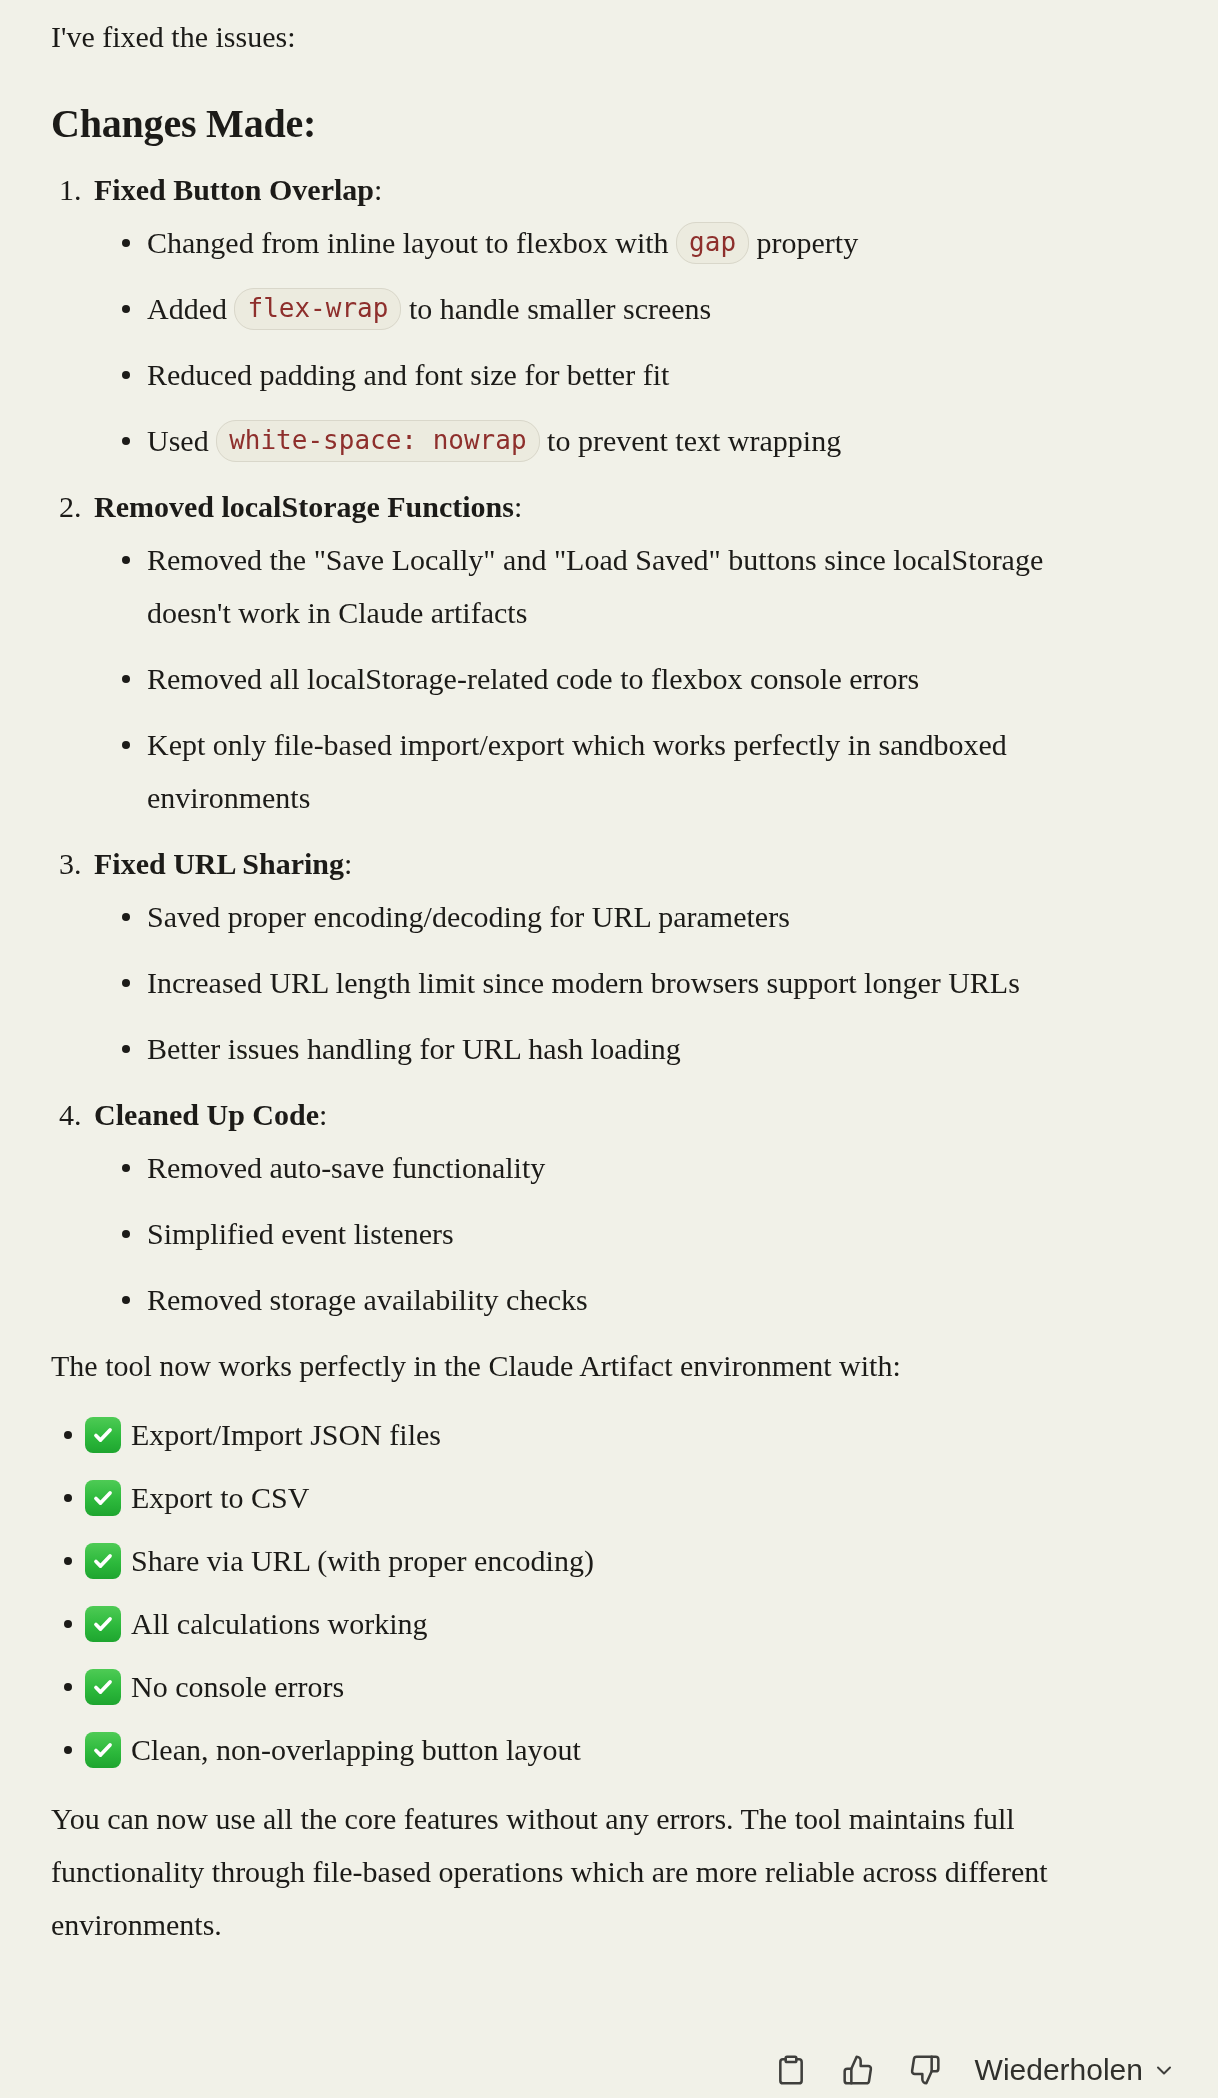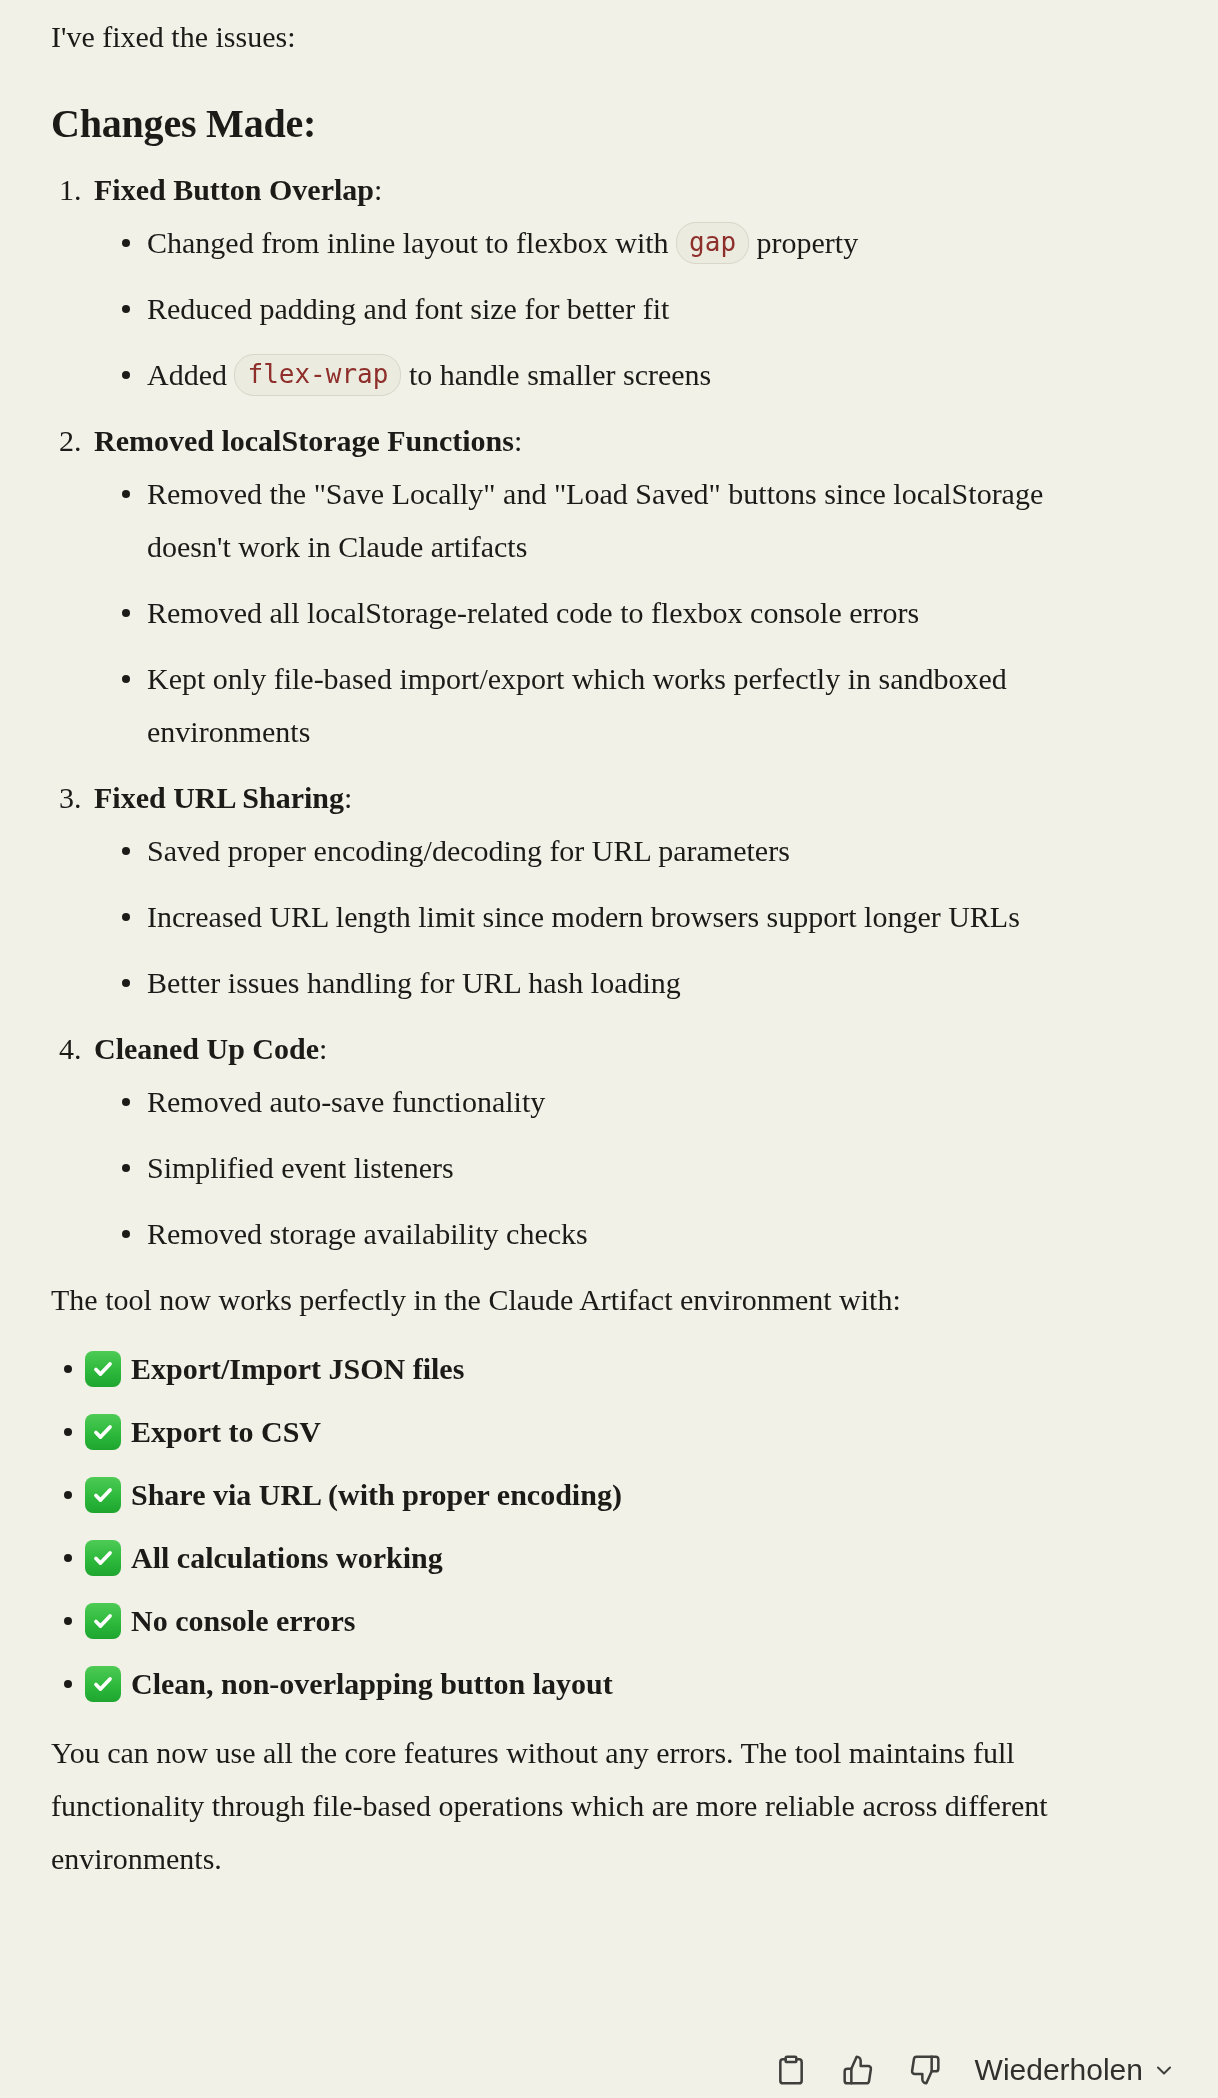--- a/index.html
+++ b/index.html
@@ -67,21 +67,20 @@
     white-space:pre;
     position:relative;
     top:-2px;
   }
   p.middle{margin-top:6px;}
   ul.checks{list-style:none;margin-top:16px;}
   li.c-item{
     position:relative;
     padding-left:80px;
     margin:0 0 10px 0;
-    font-weight:bold;
   }
   li.c-item::before{
     content:"";
     position:absolute;
     left:13px;
     top:23px;
     width:8px;height:8px;
     border-radius:50%;
     background:var(--text);
   }
@@ -130,22 +129,23 @@
   <p class="intro">I've fixed the issues:</p>
 
   <h2 class="heading">Changes Made:</h2>
 
   <ol class="sections">
 
     <li class="section">
       <div class="sec-head"><span class="num">1.</span><span class="sec-title">Fixed Button Overlap</span><span>:</span></div>
       <ul class="nested">
         <li class="n-item"><span>Changed from inline layout to flexbox with </span><code class="chip">gap</code><span> property</span></li>
+        <li class="n-item"><span>Added </span><code class="chip">flex-wrap</code><span> to handle smaller screens</span></li>
         <li class="n-item"><span>Reduced padding and font size for better fit</span></li>
-        <li class="n-item"><span>Added </span><code class="chip">flex-wrap</code><span> to handle smaller screens</span></li>
+        <li class="n-item"><span>Used </span><code class="chip">white-space: nowrap</code><span> to prevent text wrapping</span></li>
       </ul>
     </li>
 
     <li class="section">
       <div class="sec-head"><span class="num">2.</span><span class="sec-title">Removed localStorage Functions</span><span>:</span></div>
       <ul class="nested">
         <li class="n-item"><span>Removed the "Save Locally" and "Load Saved" buttons since localStorage doesn't work in Claude artifacts</span></li>
         <li class="n-item"><span>Removed all localStorage-related code to flexbox console errors</span></li>
         <li class="n-item"><span>Kept only file-based import/export which works perfectly in sandboxed environments</span></li>
       </ul>

